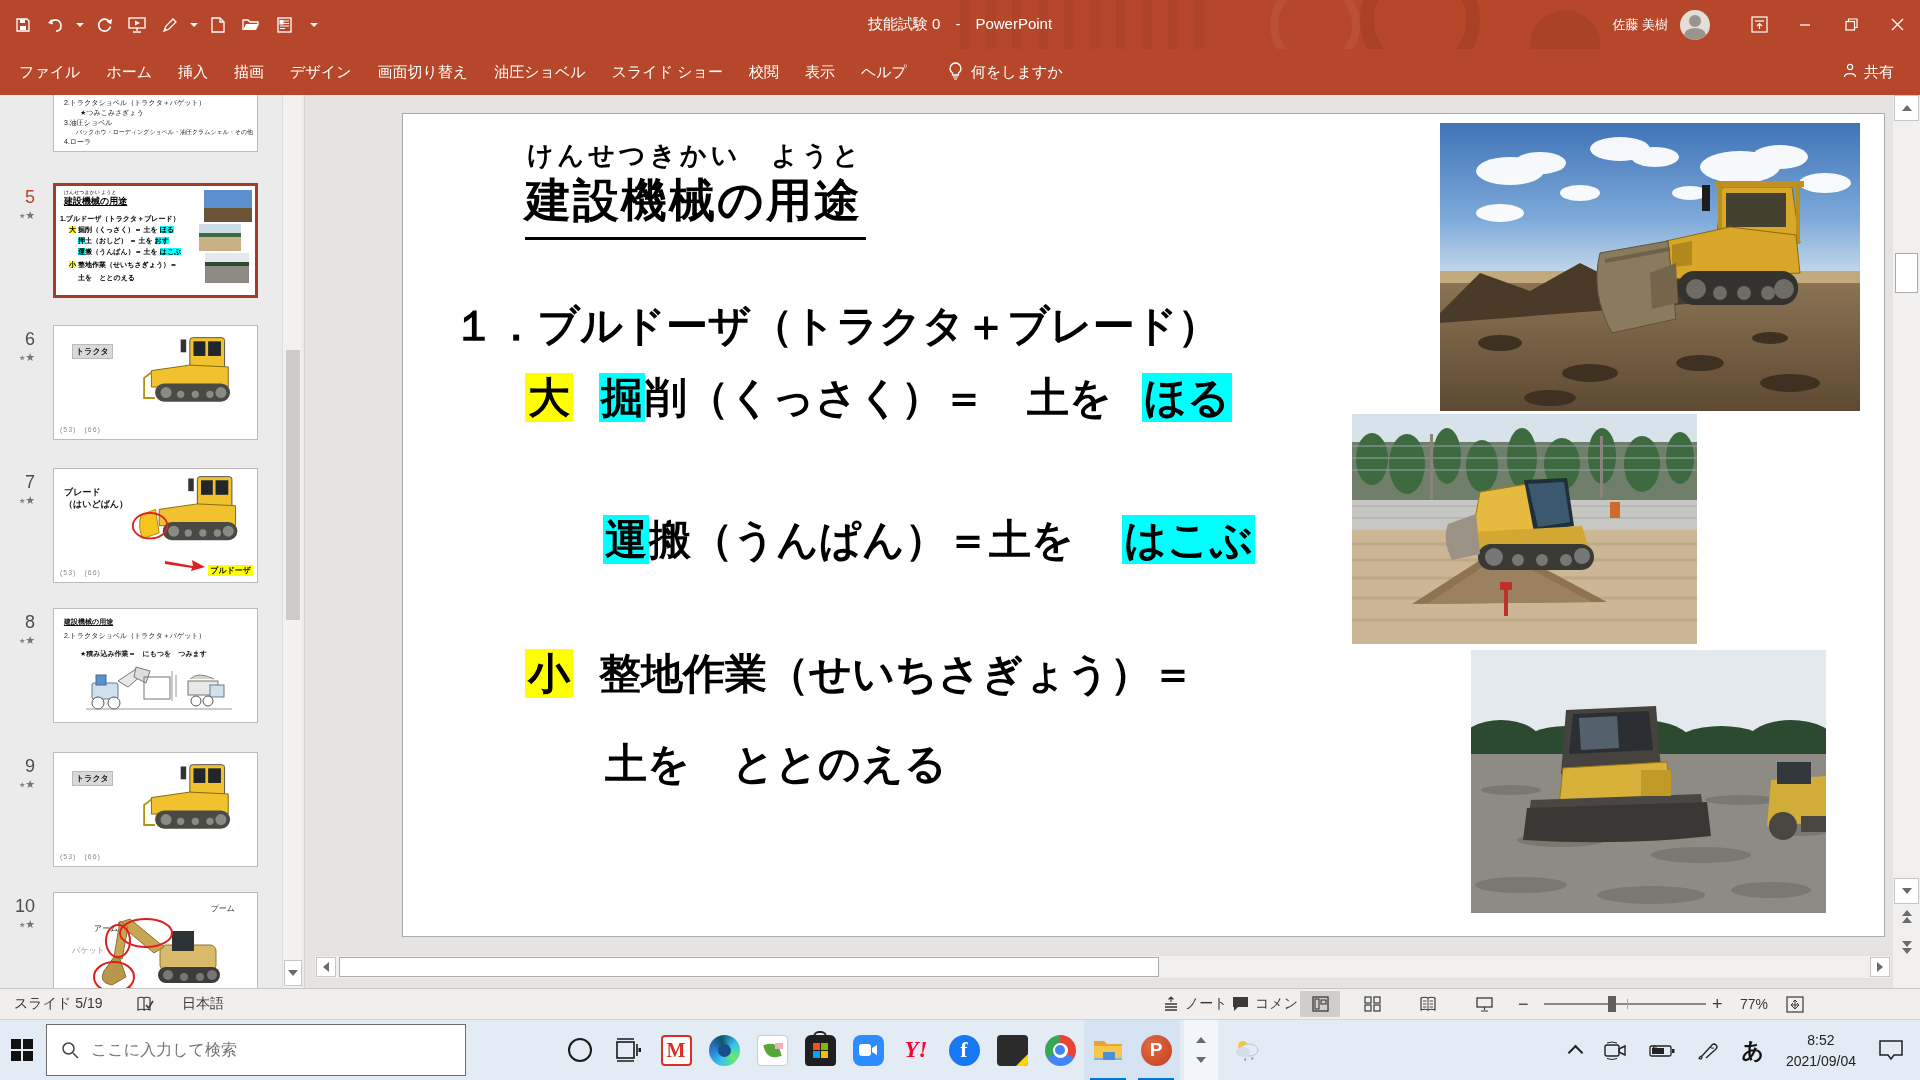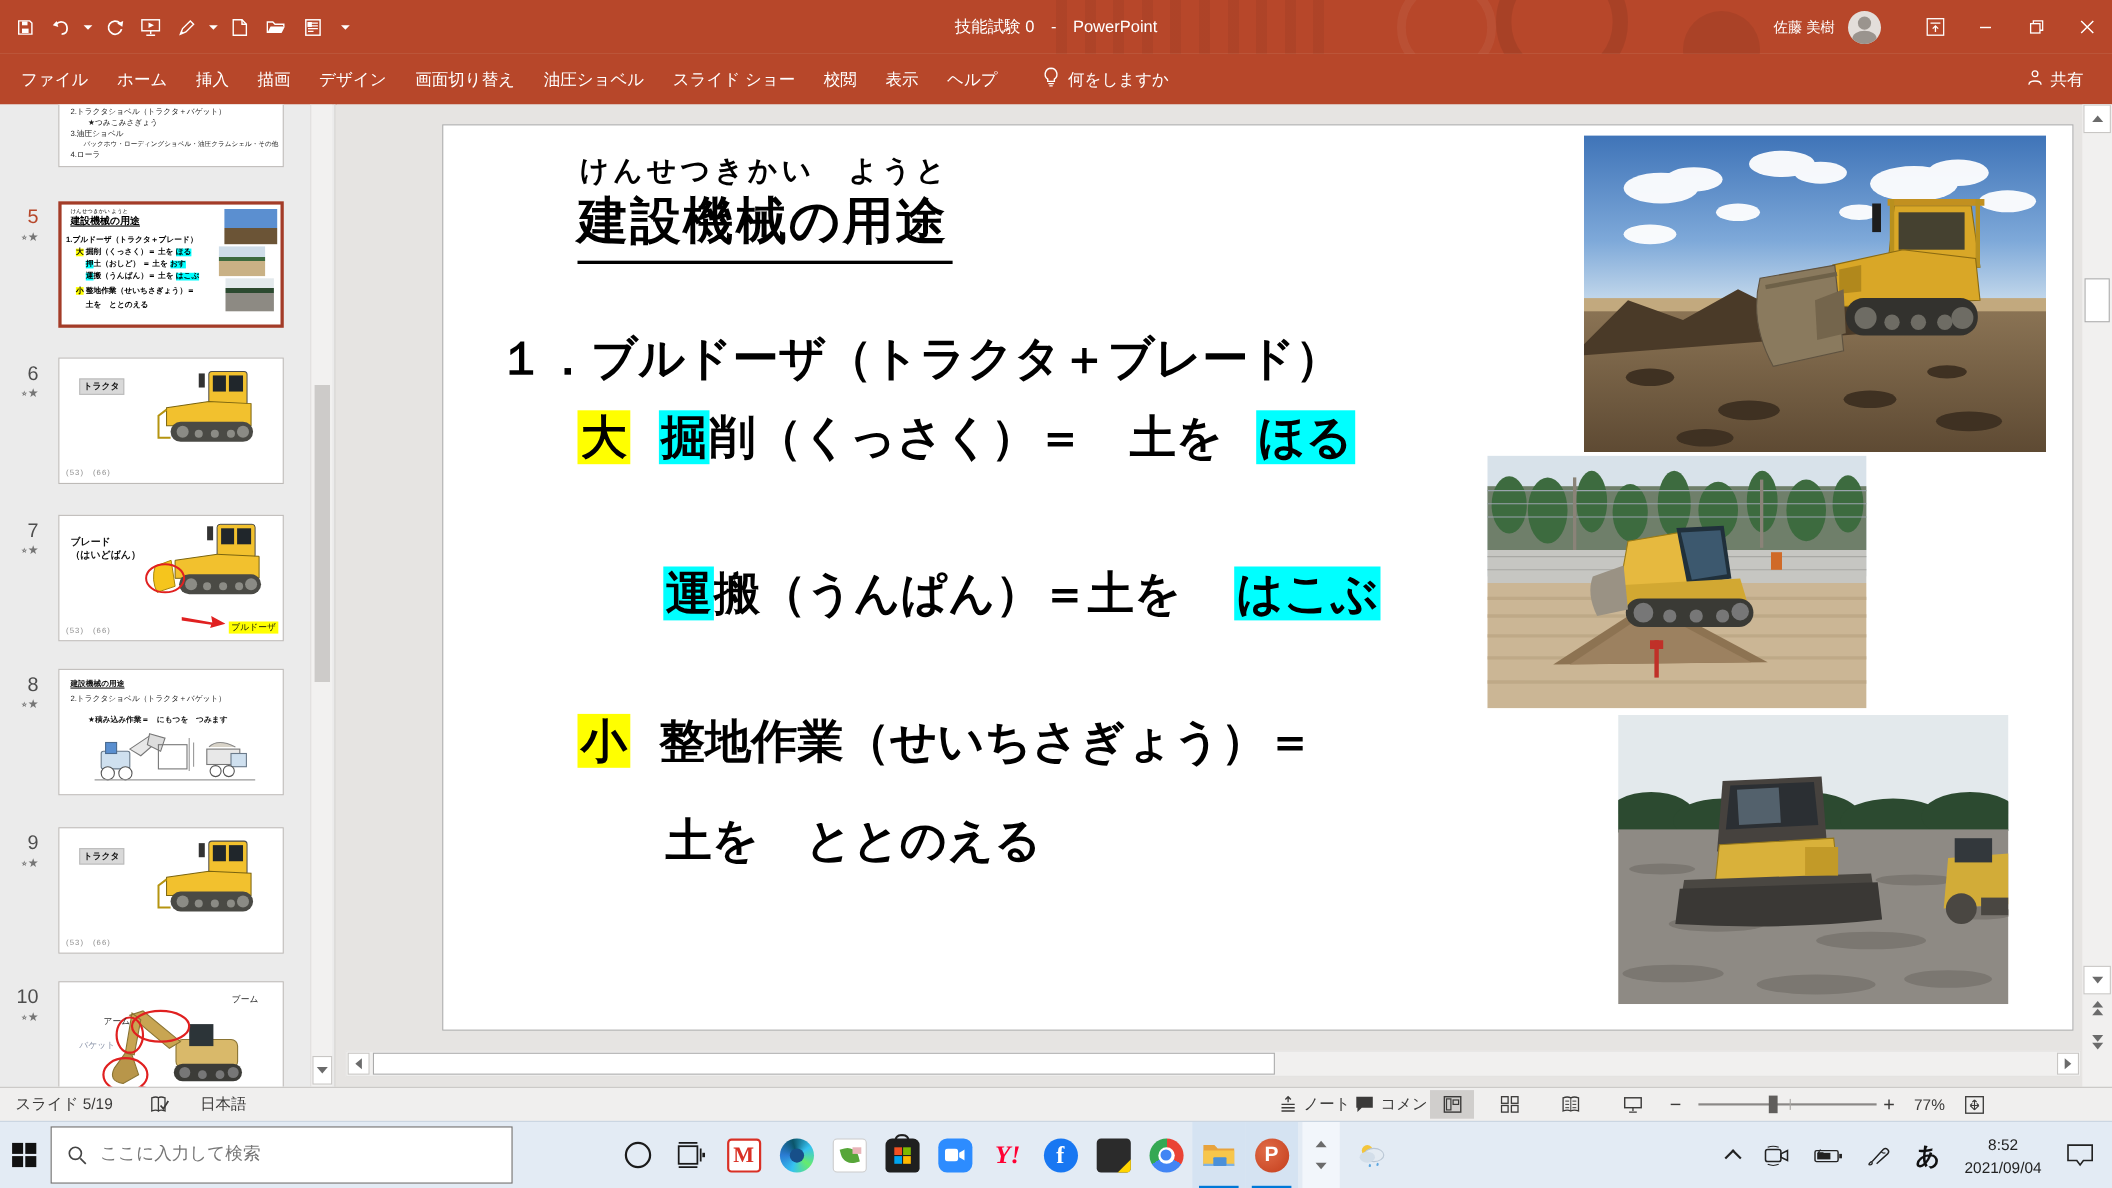--- a/index.html
+++ b/index.html
@@ -33,21 +33,21 @@
   
   .panel { position:absolute; left:0; top:0; width:305px; height:893px; background:#EBEBEB; overflow:hidden; border-right:1px solid #D5D2CF; }
   .thumbwrap { position:absolute; left:53px; width:205px; height:115px; background:#fff; border:1px solid #BDBAB7; overflow:hidden; }
   .thumbwrap.sel { border:3px solid #A33C28; }
   .slidenum { position:absolute; width:30px; text-align:right; font-size:18px; color:#4d4d4d; }
   .slidenum.sel { color:#B7472A; }
   .star { position:absolute; width:30px; text-align:right; font-size:11px; color:#757575; }
   .tinytext { font-size:7px; color:#1a1a1a; line-height:1.45; white-space:nowrap; }
   .cap { position:absolute; left:6px; bottom:4px; font-size:7px; color:#8c8c8c; letter-spacing:1px;}
   .graychip { background:#D9D9D9; border:1px solid #bbb; padding:1px 3px; font-size:8px; font-weight:bold; color:#111;}
-  .ytag { background:#FFFF00; font-size:8px; font-weight:normal; color:#111; padding:0 2px; }
+  .ytag { background:#FFFF00; font-size:8px; font-weight:bold; color:#111; padding:0 2px; }
   .m5 { font-size:7px; font-weight:bold; color:#000; white-space:nowrap; line-height:1.55;}
   .hlc { background:#00FFFF; } .hly { background:#FFFF00; }
   .panel-sb { position:absolute; left:282px; top:0; width:20px; height:893px; background:#F2F1F0; border-left:1px solid #E0DEDC; }
   .panel-sb .pthumb { position:absolute; left:3px; width:14px; top:255px; height:270px; background:#CDCBC9; }
   .panel-sb .pbtn { position:absolute; left:1px; bottom:2px; width:18px; height:26px; background:#fff; border:1px solid #C8C6C4; display:flex; align-items:center; justify-content:center;}
   .tri-dn { width:0; height:0; border-left:5px solid transparent; border-right:5px solid transparent; border-top:6px solid #6b6b6b; }
   .tri-up { width:0; height:0; border-left:5px solid transparent; border-right:5px solid transparent; border-bottom:6px solid #6b6b6b; }
 
   
   .editor { position:absolute; left:306px; top:0; width:1614px; height:893px; background:#E6E4E2; }

